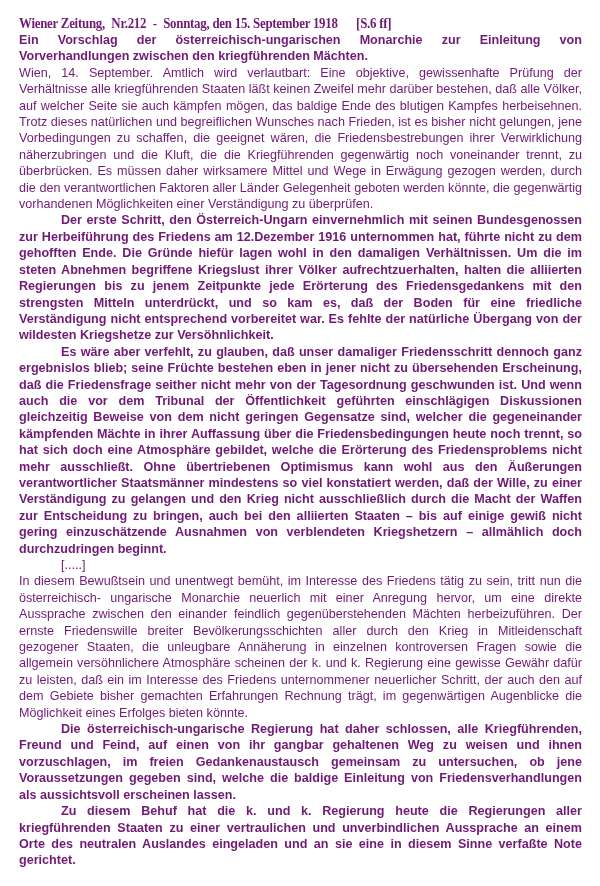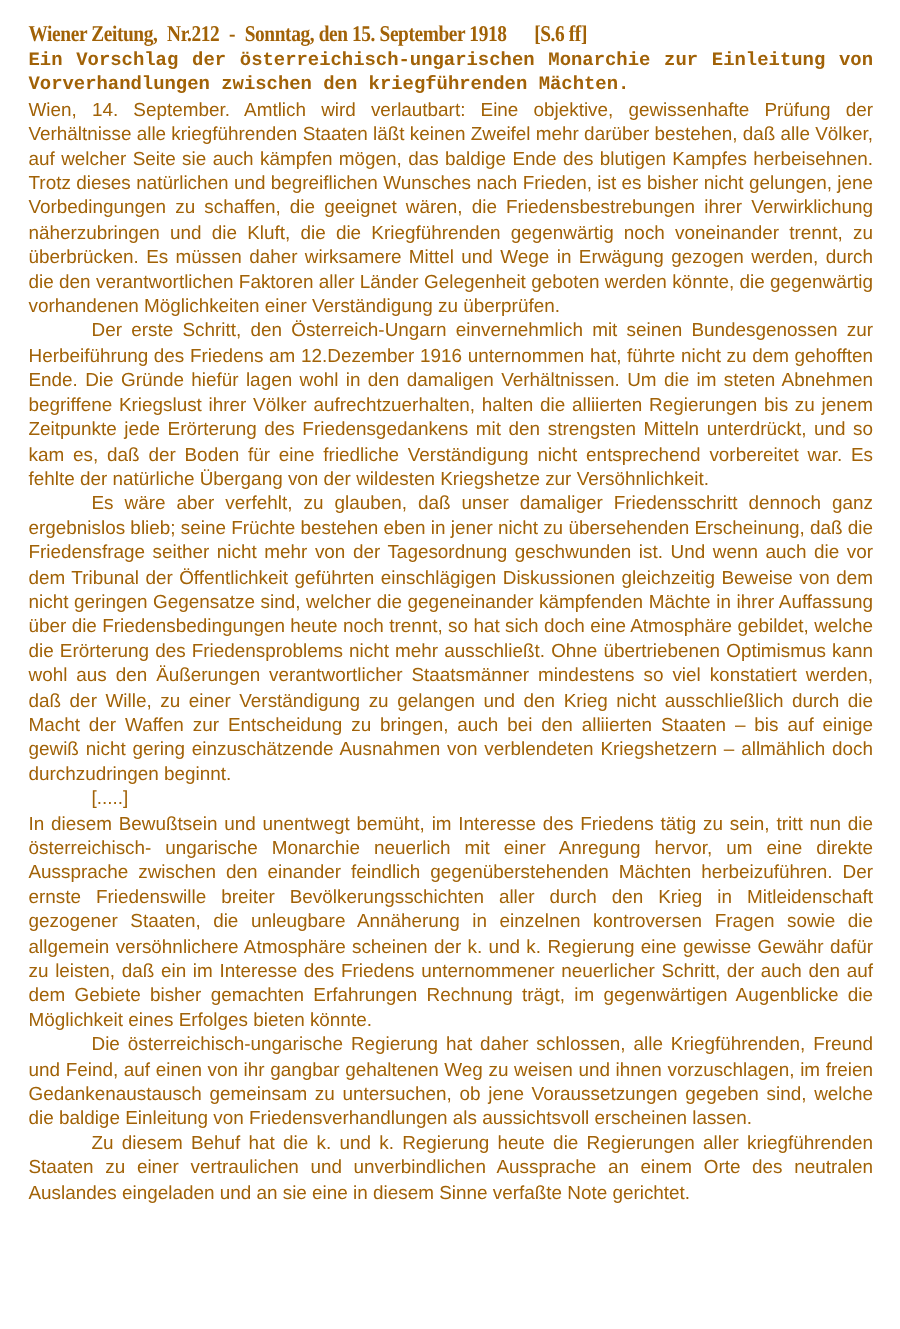--- a/index.html
+++ b/index.html
@@ -1,39 +1,39 @@
 <!DOCTYPE html>
 <html><head>
 <meta charset="utf-8">
 <style>
   html, body { margin: 0; padding: 0; background: #ffffff; }
   body { width: 600px; height: 886px; overflow: hidden; position: relative; }
   .page {
     position: absolute; left: 19px; top: 14px; width: 563px;
     font-family: "Liberation Sans", sans-serif;
-    color: #a16207;
+    color: #701a75;
     font-size: 12.6px;
     line-height: 16.4px;
   }
   .masthead {
     font-family: "Liberation Serif", serif;
     font-weight: bold;
     font-size: 15px;
     line-height: 18px;
     letter-spacing: -0.3px;
     transform: scaleX(0.86);
     transform-origin: left center;
     white-space: nowrap;
   }
   .masthead span { margin-right: 4px; }
   .masthead .ref { margin-left: 14px; }
   .section-tag { font-size: 11.5px; line-height: 14px; }
-  .headline { font-weight: bold; text-align: justify; font-size: 12.6px; line-height: 16.4px; font-family: Liberation Mono, monospace; }
+  .headline { font-weight: bold; text-align: justify; font-size: 12.6px; line-height: 16.4px; }
   p { margin: 0; text-align: justify; }
-  p.indent { text-indent: 42px; }
+  p.indent { text-indent: 42px; font-weight: bold; }
   .ellipsis { padding-left: 42px; }
 </style>
 </head>
 <body>
 
 <div class="page">
   <div class="masthead">
     <span>Wiener Zeitung,</span>
     <span>Nr.212</span>
     <span>-</span>

